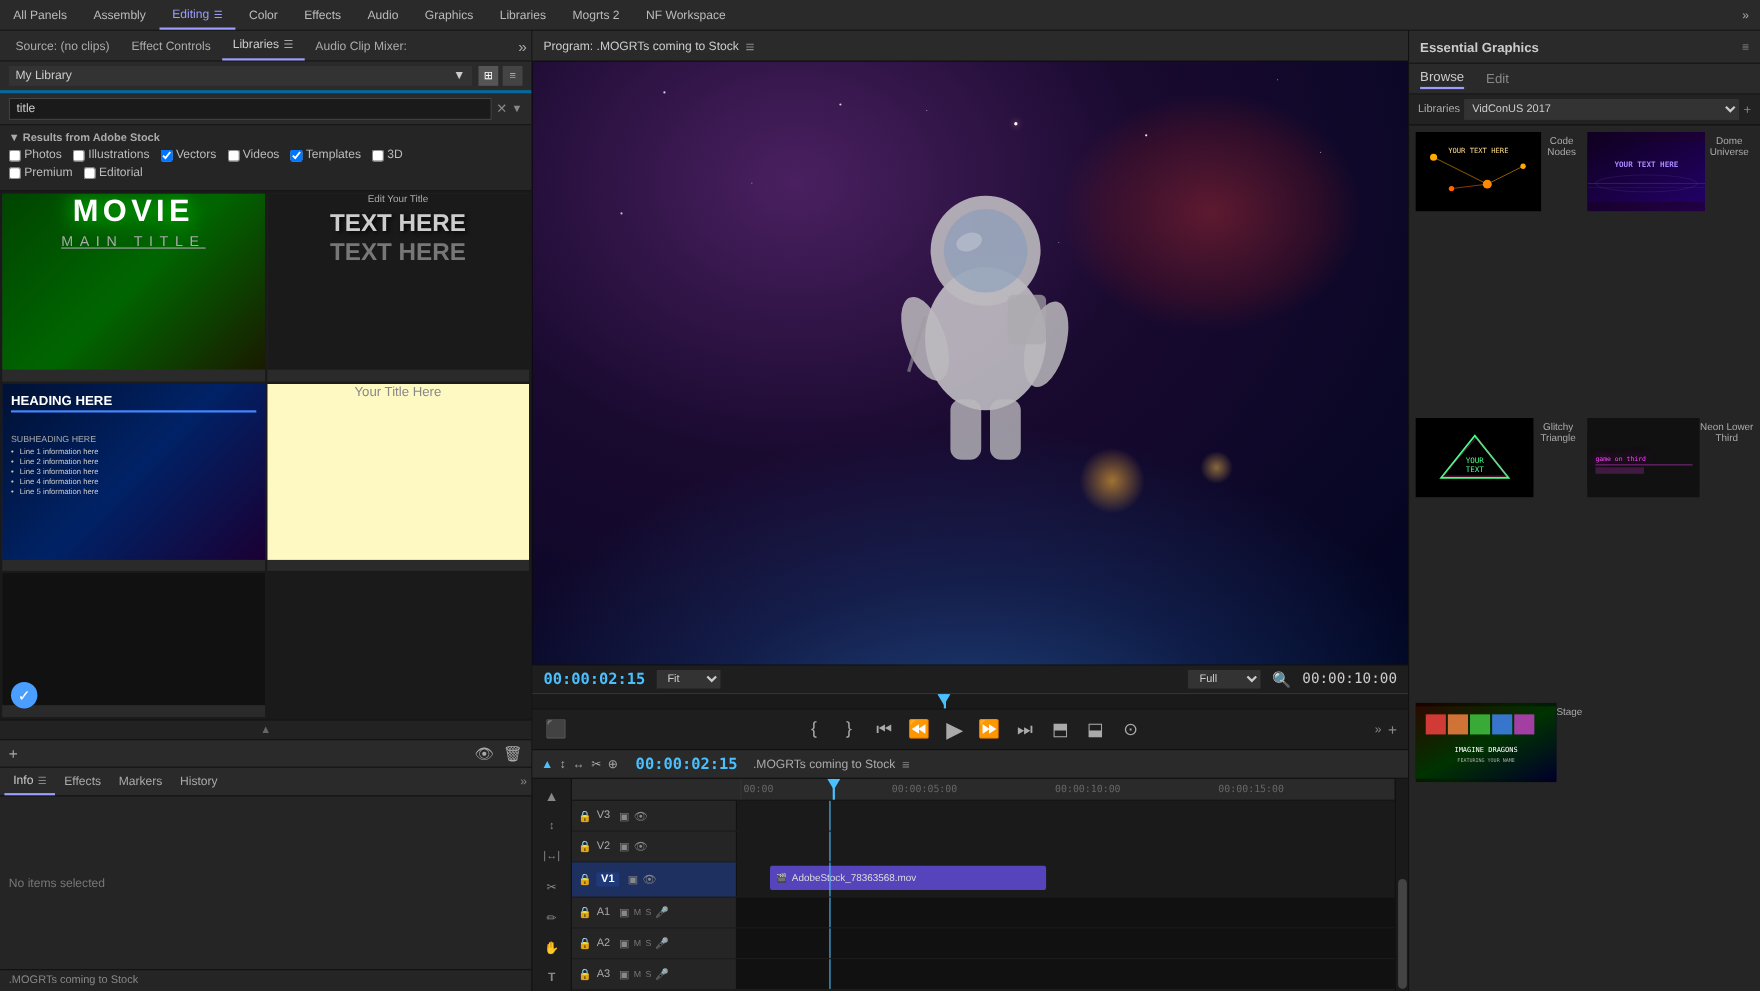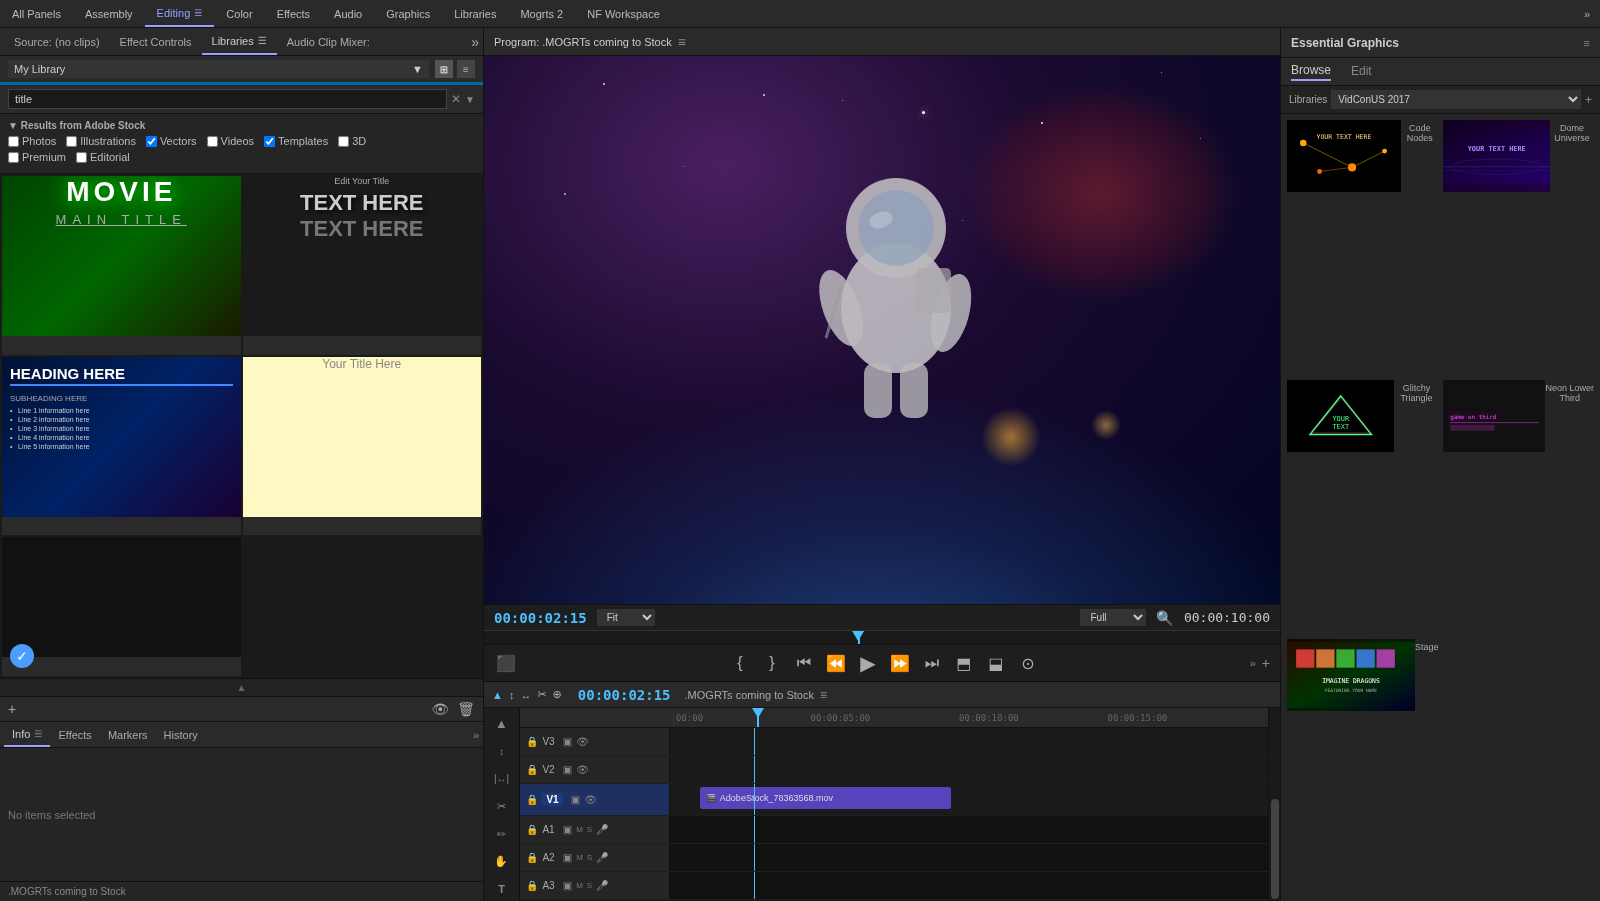--- a/index.html
+++ b/index.html
@@ -61,36 +61,36 @@
     .movie-title .sub { font-size: 13px; letter-spacing: 6px; color: #aaa; margin-top: 4px; text-decoration: underline; }
 
     
     .text-edit-mock { text-align: center; }
     .text-edit-mock .line1 { font-size: 9px; color: #aaa; margin-bottom: 4px; }
     .text-edit-mock .line2 { font-size: 22px; font-weight: bold; color: #ccc; text-shadow: 2px 2px 4px rgba(0,0,0,0.8); }
     .text-edit-mock .line3 { font-size: 22px; font-weight: bold; color: #777; }
 
     
     .news-mock { padding: 8px; width: 100%; }
-    .news-heading { font-size: 15px; color: #fff; font-weight: bold; border-bottom: 2px solid #4488ff; padding-bottom: 2px; margin-bottom: 8px; }
+    .news-heading { font-size: 12px; color: #fff; font-weight: bold; border-bottom: 2px solid #4488ff; padding-bottom: 2px; margin-bottom: 20px; }
     .news-sub { font-size: 8px; color: #aaa; margin-bottom: 4px; }
     .news-lines { font-size: 7px; color: #ccc; }
     .news-line { margin-bottom: 2px; padding-left: 8px; position: relative; }
     .news-line::before { content: "•"; position: absolute; left: 0; }
 
     
     .plain-title { color: #888; font-size: 12px; }
 
     
     .lib-bottom { display: flex; align-items: center; padding: 4px 8px; background: #2a2a2a; border-top: 1px solid #111; gap: 8px; }
     .lib-bottom-btn { color: #aaa; cursor: pointer; font-size: 14px; }
     .lib-bottom-right { margin-left: auto; display: flex; gap: 8px; align-items: center; }
 
     
-    .info-panel { height: 180px; display: flex; flex-direction: column; border-top: 1px solid #111; }
+    .info-panel { height: 204px; display: flex; flex-direction: column; border-top: 1px solid #111; }
     .info-tabs { display: flex; align-items: center; background: #2a2a2a; height: 26px; border-bottom: 1px solid #111; padding: 0 4px; }
     .info-tab { padding: 0 8px; height: 100%; display: flex; align-items: center; cursor: pointer; color: #aaa; font-size: 11px; gap: 4px; }
     .info-tab.active { color: #ccc; border-bottom: 2px solid #9b9eff; }
     .info-expand { margin-left: auto; color: #888; cursor: pointer; }
     .info-content { flex: 1; display: flex; align-items: center; padding: 8px; color: #777; font-size: 11px; }
 
     
     .center-panel { flex: 1; display: flex; flex-direction: column; }
     .program-header { display: flex; align-items: center; padding: 4px 10px; background: #2a2a2a; height: 28px; border-bottom: 1px solid #111; gap: 6px; }
     .program-title { color: #ccc; font-size: 11px; }

